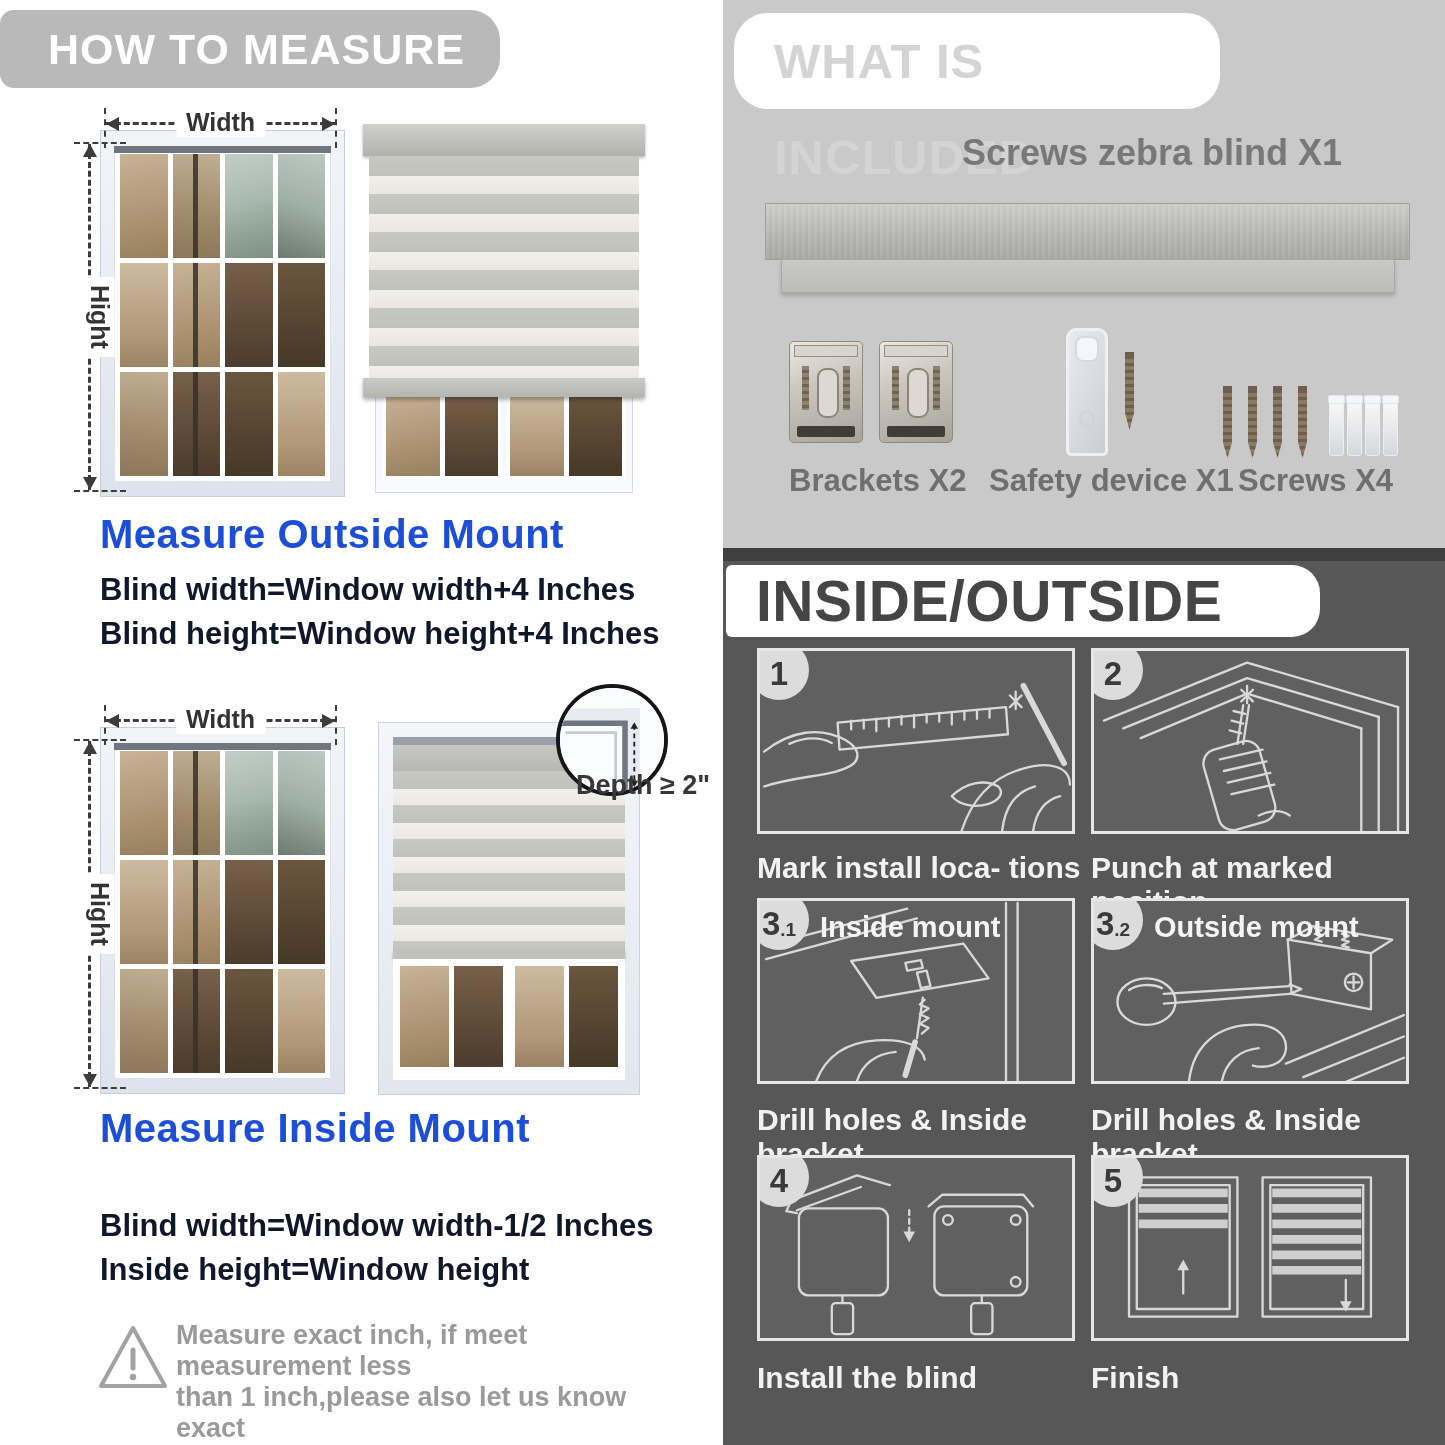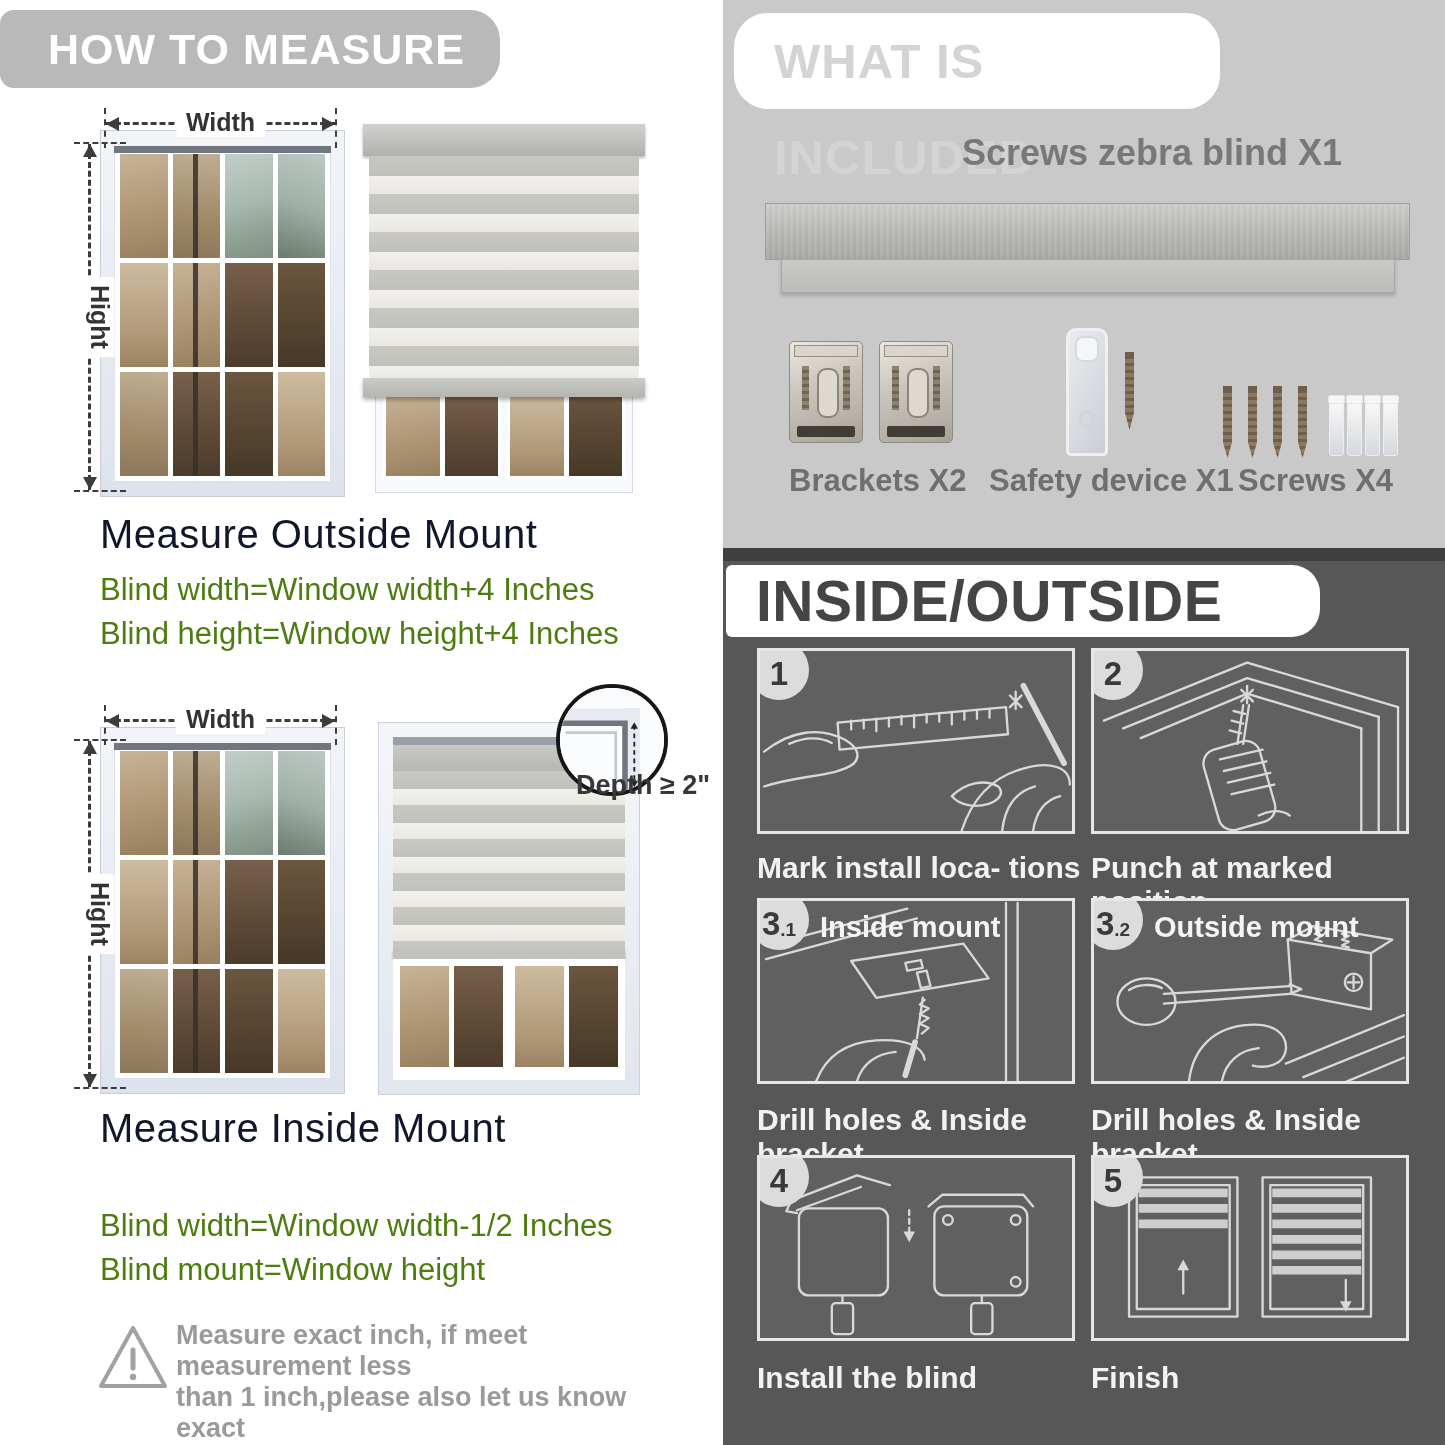--- a/index.html
+++ b/index.html
@@ -4,22 +4,22 @@
 <style>
   html,body{margin:0;padding:0;background:#ffffff;}
   .canvas{position:relative;width:1445px;height:1445px;background:#ffffff;overflow:hidden;
           font-family:"Liberation Sans", sans-serif;}
   .abs{position:absolute;}
 
   
   .pill-gray{position:absolute;left:0;top:10px;width:500px;height:78px;background:#b9b9b9;
              border-radius:14px 30px 30px 14px;color:#ffffff;font-size:43px;font-weight:bold;
              line-height:78px;padding-left:48px;box-sizing:border-box;letter-spacing:1px;}
-  .h2{position:absolute;color:#0f172a;font-size:40px;font-weight:normal;letter-spacing:.5px;}
-  .bodyline{position:absolute;color:#4d7c0f;font-size:31px;font-weight:normal;text-align:right;}
+  .h2{position:absolute;color:#1d4ed8;font-size:40px;font-weight:bold;letter-spacing:.5px;}
+  .bodyline{position:absolute;color:#0f172a;font-size:31px;font-weight:bold;text-align:right;}
 
   
   .windiag{position:absolute;width:245px;height:367px;background:linear-gradient(180deg,#f2f4f8,#dde3ed);
            border:1px solid #c7cdd8;box-sizing:border-box;padding:17px 13px 14px;}
   .win-recess{position:absolute;top:15px;left:13px;right:13px;height:7px;background:#70767f;z-index:2;}
   .win-inner{position:relative;width:100%;height:100%;background:#ffffff;border:1px solid #dde2ea;
              box-sizing:border-box;display:flex;gap:5px;padding:5px;}
   .sash{flex:1;display:grid;grid-template-columns:1fr 1fr;grid-template-rows:1fr 1fr 1fr;gap:5px;background:#fff;}
   .pane{position:relative;}
   .p-stone{background:linear-gradient(170deg,#c7b397,#ab9170 65%,#97805f);}
@@ -267,21 +267,21 @@
       <path d="M6,48 L60,48 L60,112" stroke="#c3c9d2" stroke-width="3" fill="none"></path>
       <line x1="80" y1="40" x2="80" y2="104" stroke="#222" stroke-width="2" stroke-dasharray="5 4"></line>
       <path d="M76,44 l4,-7 l4,7 Z" fill="#222"></path>
       <path d="M76,100 l4,7 l4,-7 Z" fill="#222"></path>
     </svg>
   </div>
   <div class="depth-label">Depth ≥ 2"</div>
 
   <div class="h2" style="left:100px;top:1106px;">Measure Inside Mount</div>
   <div class="bodyline" style="left:100px;top:1208px;">Blind width=Window width-1/2 Inches</div>
-  <div class="bodyline" style="left:100px;top:1252px;">Blind mount=Window height</div>
+  <div class="bodyline" style="left:100px;top:1252px;">Inside height=Window height</div>
 
   <svg class="abs" style="left:96px;top:1322px;" width="74" height="72" viewBox="0 0 74 72">
     <path d="M37,6 L69,64 L5,64 Z" fill="none" stroke="#a2a2a2" stroke-width="4" stroke-linejoin="round"></path>
     <line x1="37" y1="28" x2="37" y2="46" stroke="#a2a2a2" stroke-width="5" stroke-linecap="round"></line>
     <circle cx="37" cy="55" r="3.2" fill="#a2a2a2"></circle>
   </svg>
   <div class="warn-text">
     <div>Measure exact inch, if meet measurement less</div>
     <div>than 1 inch,please also let us know exact</div>
     <div>measurement, please do not leave it</div>

